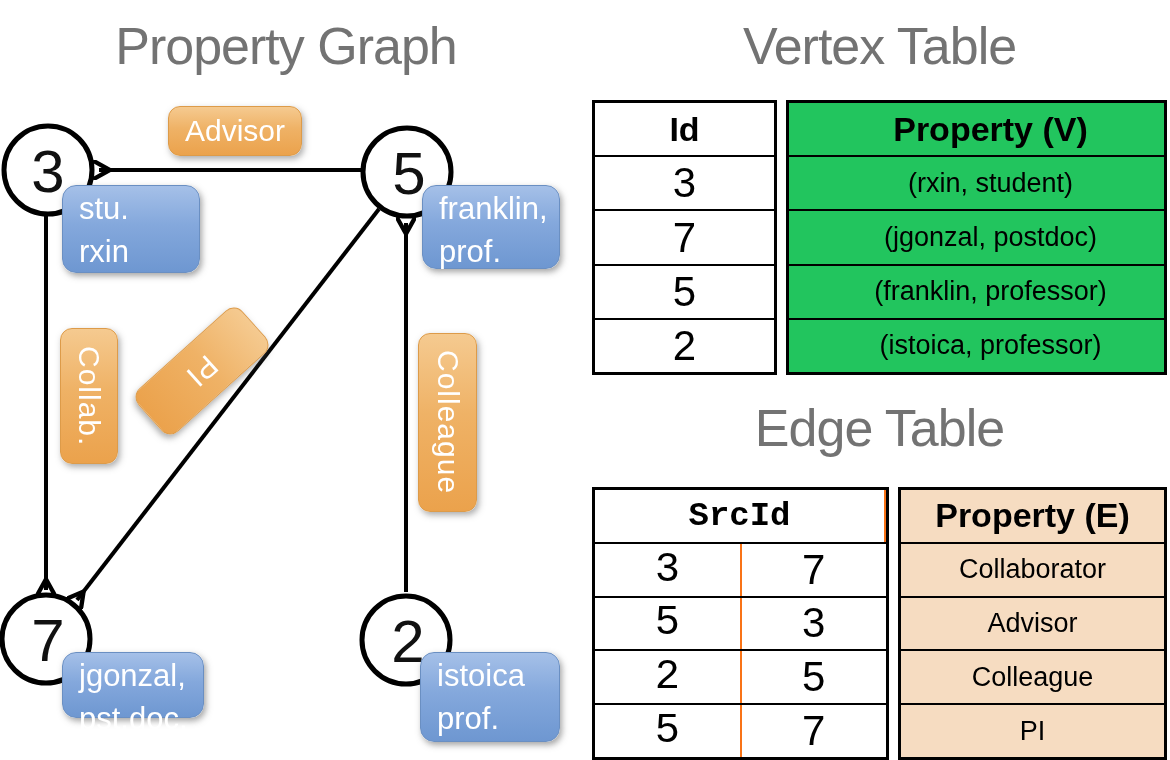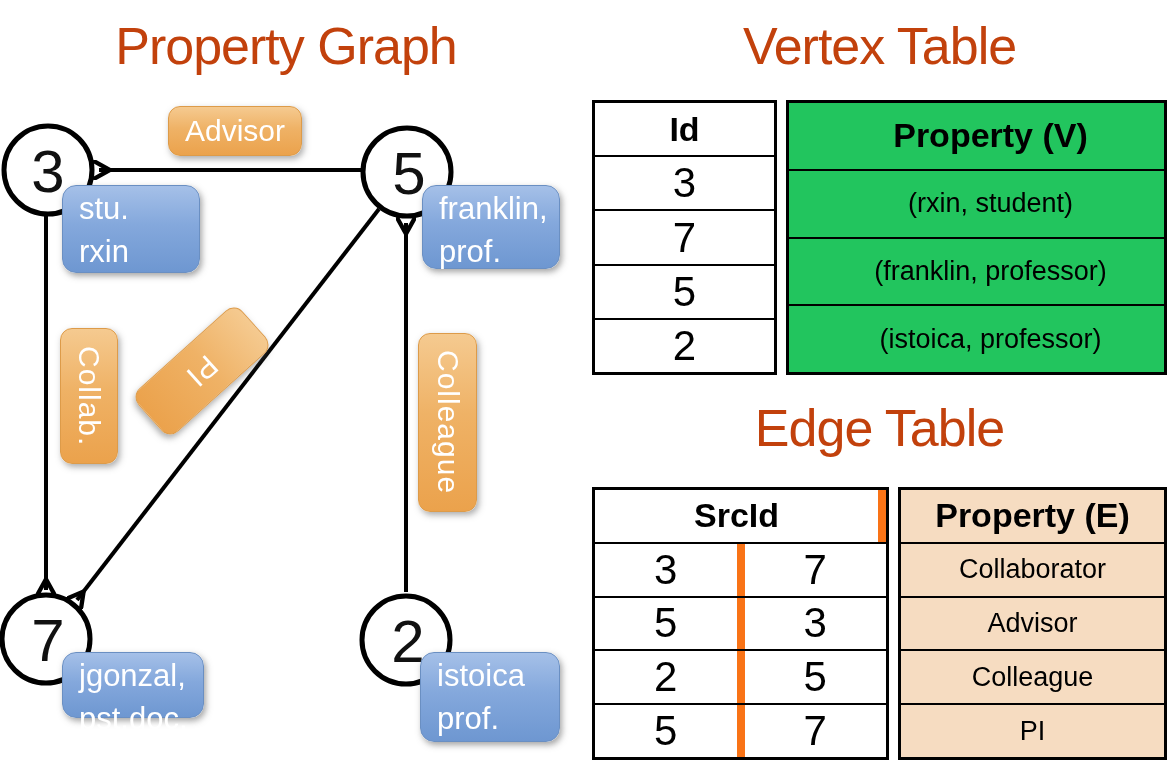--- a/index.html
+++ b/index.html
@@ -2,21 +2,21 @@
 <html><head>
 <meta charset="utf-8">
 <style>
   html,body{margin:0;padding:0;background:#fff;}
   #stage{
     position:relative;width:1170px;height:760px;overflow:hidden;background:#fff;
     font-family:"Liberation Sans",sans-serif;color:#000;
   }
   .title{
     position:absolute;text-align:center;font-size:52px;font-weight:300;
-    letter-spacing:-1px;color:#c2410c;white-space:nowrap;
+    letter-spacing:-1px;color:#737373;white-space:nowrap;
   }
   
   #graph-svg{position:absolute;left:0;top:0;}
   .node-num{font-family:"Liberation Sans",sans-serif;font-size:60px;font-weight:300;fill:#111;}
   
   .vbox{
     position:absolute;border-radius:14px;
     background:linear-gradient(180deg,#a5c0e8 0%,#84a8dc 45%,#6e97d1 100%);
     border:1px solid #6a8fc2;box-shadow:2px 3px 6px rgba(90,90,90,.55);
     color:#fff;font-size:31px;font-weight:300;line-height:43px;
@@ -35,21 +35,21 @@
   .tblock{position:absolute;border:3px solid #000;box-sizing:border-box;display:flex;flex-direction:column;background:#fff;}
   .trow{flex:1;display:flex;align-items:center;justify-content:center;border-bottom:2px solid #000;
         font-size:27px;font-weight:300;white-space:nowrap;}
   .trow:last-child{border-bottom:none;}
   .trow.hdr{font-weight:700;font-size:34px;}
   .trow.num{font-size:42px;}
   .vfill{background:#22c55e;padding-left:28px;}
   .efill{background:#f6dcc1;}
   .twocol{flex-direction:row;padding:0;}
   .twocol .cell{flex:1;height:100%;display:flex;align-items:center;justify-content:center;}
-  .twocol .cell.c1{border-right:8px solid #f97316;}
+  .twocol .cell.c1{border-right:2px solid #f97316;font-family:Liberation Mono, monospace;}
 </style>
 </head>
 <body>
 
 <div id="stage">
 
   <div class="title" style="left:0;top:16px;width:572px;">Property Graph</div>
 
   <svg id="graph-svg" width="592" height="760" viewBox="0 0 592 760">
     <defs>
@@ -110,20 +110,21 @@
     <div class="trow hdr">Id</div>
     <div class="trow num">3</div>
     <div class="trow num">7</div>
     <div class="trow num">5</div>
     <div class="trow num">2</div>
   </div>
 
   <div class="tblock" style="left:786px;top:100px;width:381px;height:275px;">
     <div class="trow hdr vfill">Property (V)</div>
     <div class="trow vfill">(rxin, student)</div>
+    <div class="trow vfill">(jgonzal, postdoc)</div>
     <div class="trow vfill">(franklin, professor)</div>
     <div class="trow vfill">(istoica, professor)</div>
   </div>
 
   <div class="title" style="left:592px;top:398px;width:575px;">Edge Table</div>
 
   <div class="tblock" style="left:592px;top:487px;width:297px;height:273px;">
     <div class="trow hdr twocol">
       <div class="cell c1">SrcId</div>
     </div>

